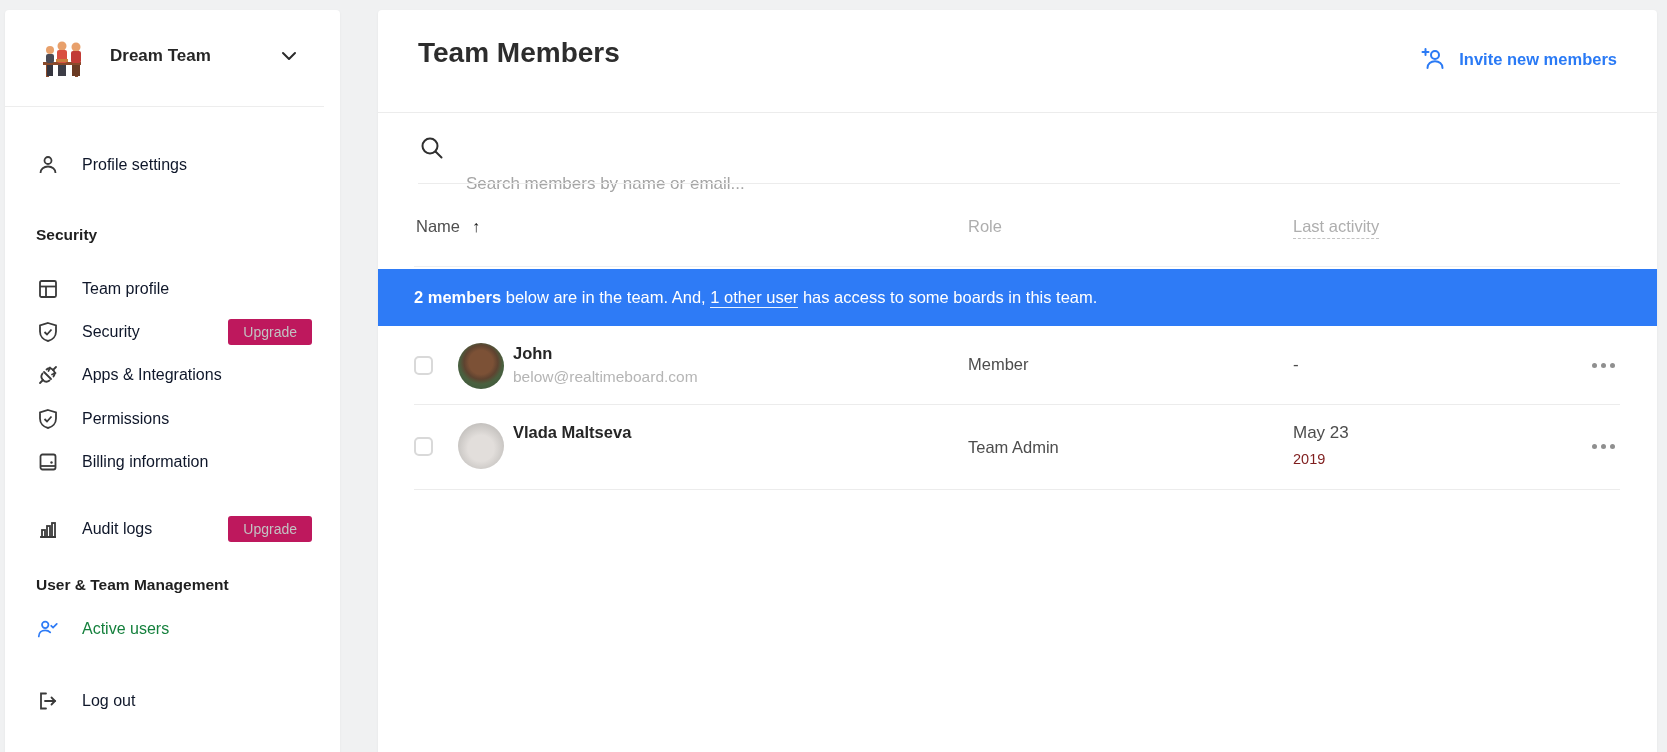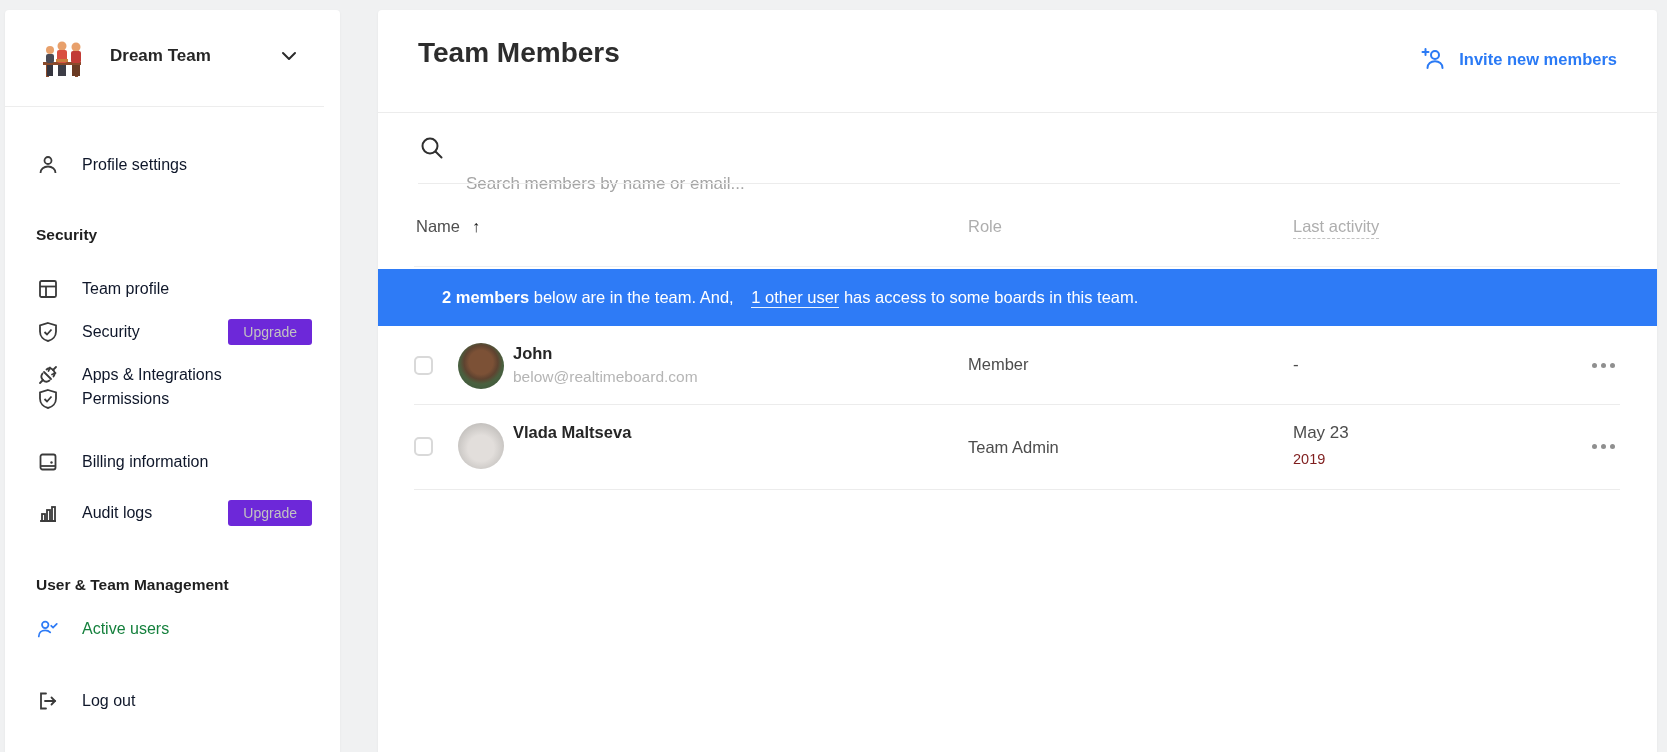--- a/index.html
+++ b/index.html
@@ -26,21 +26,21 @@
 
   .srow {
     position: absolute; left: 31px; right: 28px; height: 30px;
     display: flex; align-items: center; cursor: pointer;
   }
   .srow .s-icon { width: 24px; height: 24px; margin-right: 22px; flex: none; display: flex; align-items: center; justify-content: center; }
   .srow .s-label { font-size: 16px; color: #0f172a; white-space: nowrap; }
   .srow.active .s-label { color: #15803d; }
   .s-heading { position: absolute; left: 31px; font-size: 15.5px; font-weight: bold; color: #1f1f1f; white-space: nowrap; }
   .badge {
-    margin-left: auto; background: #6d28d9; color: #c2c2c2;
+    margin-left: auto; background: #be185d; color: #c2c2c2;
     font-size: 14px; padding: 6px 15px; border-radius: 3px; line-height: 1;
   }
 
   
   .main {
     position: absolute; left: 378px; top: 10px; bottom: 0; width: 1279px;
     background: #fff; border-radius: 4px 4px 0 0;
     box-shadow: 0 1px 3px rgba(0,0,0,.05);
   }
   .page-title { position: absolute; left: 40px; top: 27px; font-size: 28px; font-weight: 600; color: #2d2d2d; }
@@ -62,24 +62,24 @@
   .col-hdr { position: absolute; top: 207px; font-size: 16.5px; white-space: nowrap; }
   .col-hdr.name { left: 38px; color: #4f4f4f; cursor: pointer; }
   .sort-arrow { font-size: 16px; color: #1a1a1a; margin-left: 12px; }
   .col-hdr.role { left: 590px; color: #aeaeae; }
   .col-hdr.last { left: 915px; color: #aeaeae; border-bottom: 1px dashed #c4c4c4; padding-bottom: 2px; cursor: pointer; }
   .thead-divider { position: absolute; top: 256px; left: 36px; right: 37px; border-top: 1px solid #efefef; }
 
   .banner {
     position: absolute; top: 259px; left: 0; right: 0; height: 57px;
     background: #2e7bf6; color: #fff; font-size: 16.5px;
-    display: flex; align-items: center; padding-left: 64px; white-space: pre;
+    display: flex; align-items: center; padding-left: 36px; white-space: pre;
   }
   .banner b { font-weight: bold; }
-  .banner .link { text-decoration: none; border-bottom: 1px solid rgba(255,255,255,.9); cursor: pointer; margin-left: 13px; }
+  .banner .link { text-decoration: none; border-bottom: 1px solid rgba(255,255,255,.9); cursor: pointer; }
 
   .checkbox {
     position: absolute; left: 36px; width: 19px; height: 19px;
     border: 2px solid #d9d9d9; border-radius: 5px; background: #fff; cursor: pointer;
   }
   .avatar {
     position: absolute; left: 80px; width: 46px; height: 46px; border-radius: 50%;
     overflow: hidden;
   }
   .avatar.john { background: radial-gradient(circle at 50% 42%, #7c5136 0 34%, #5e4330 48%, #49603f 62%, #37523a 100%); }
@@ -168,42 +168,42 @@
           <path d="M10.5 6.5a5 5 0 0 1 7 7"></path>
         <line x1="4" y1="20" x2="7" y2="17"></line>
           <line x1="20" y1="4" x2="17" y2="7"></line>
           <line x1="14" y1="4.5" x2="12.5" y2="8"></line>
           <line x1="19.5" y1="10" x2="16" y2="11.5"></line>
       </svg>
     </span>
     <span class="s-label">Apps &amp; Integrations</span>
   </div>
 
-  <div class="srow" style="top:374px">
+  <div class="srow" style="top:394px">
     <span class="s-icon">
       <svg width="24" height="24" viewBox="0 0 24 24" fill="none" stroke="#3a3a3a" stroke-width="1.8">
         <path d="M12 3l8 2.5v6c0 5-3.5 8.5-8 9.5-4.5-1-8-4.5-8-9.5v-6z"></path>
           <polyline points="8.5,12 11,14.5 15.5,9.5"></polyline>
       </svg>
     </span>
     <span class="s-label">Permissions</span>
   </div>
 
   <div class="srow" style="top:437px">
     <span class="s-icon">
       <svg width="24" height="24" viewBox="0 0 24 24" fill="none" stroke="#3a3a3a" stroke-width="1.8">
         <rect x="4.5" y="4.5" width="15" height="15" rx="2"></rect>
           <line x1="4.5" y1="16" x2="19.5" y2="16"></line>
           <circle cx="15.5" cy="12.5" r="1.2" fill="#3a3a3a" stroke="none"></circle>
       </svg>
     </span>
     <span class="s-label">Billing information</span>
   </div>
 
-  <div class="srow" style="top:488px">
+  <div class="srow" style="top:504px">
     <span class="s-icon">
       <svg width="24" height="24" viewBox="0 0 24 24" fill="none" stroke="#3a3a3a" stroke-width="1.8">
         <line x1="4" y1="20" x2="20" y2="20"></line>
           <rect x="6" y="13" width="3" height="7"></rect>
           <rect x="11" y="9" width="3" height="11"></rect>
           <rect x="16" y="6" width="3" height="14"></rect>
       </svg>
     </span>
     <span class="s-label">Audit logs</span>
     <span class="badge">Upgrade</span>

